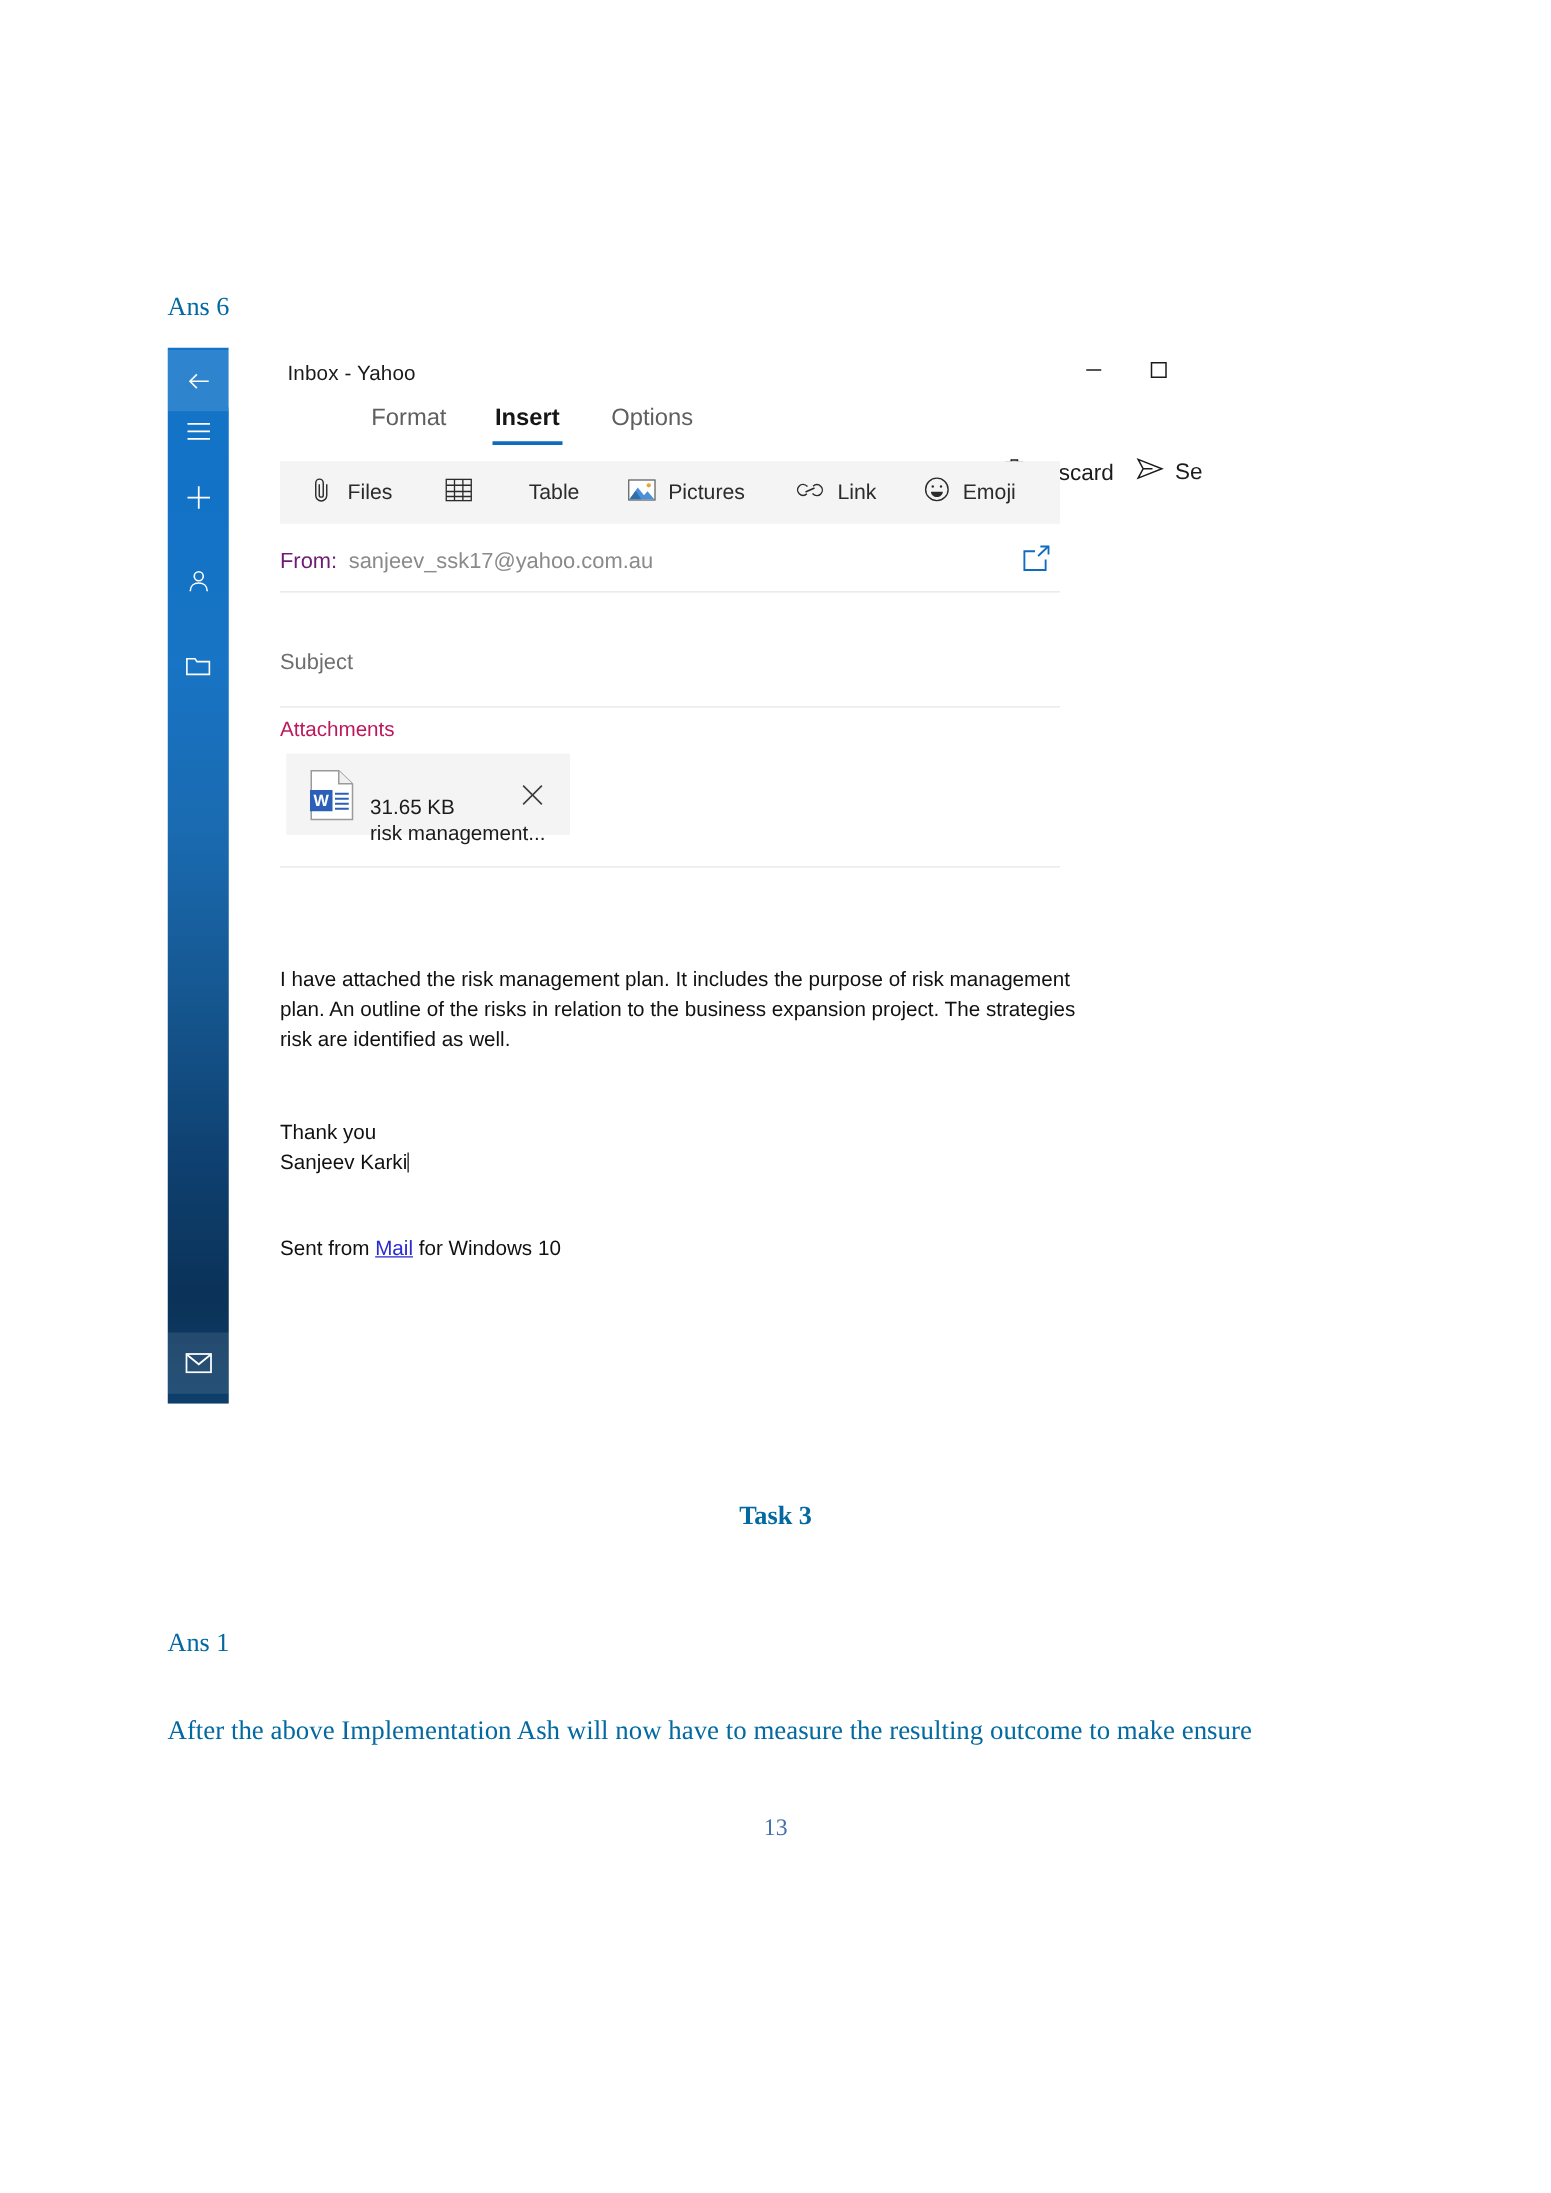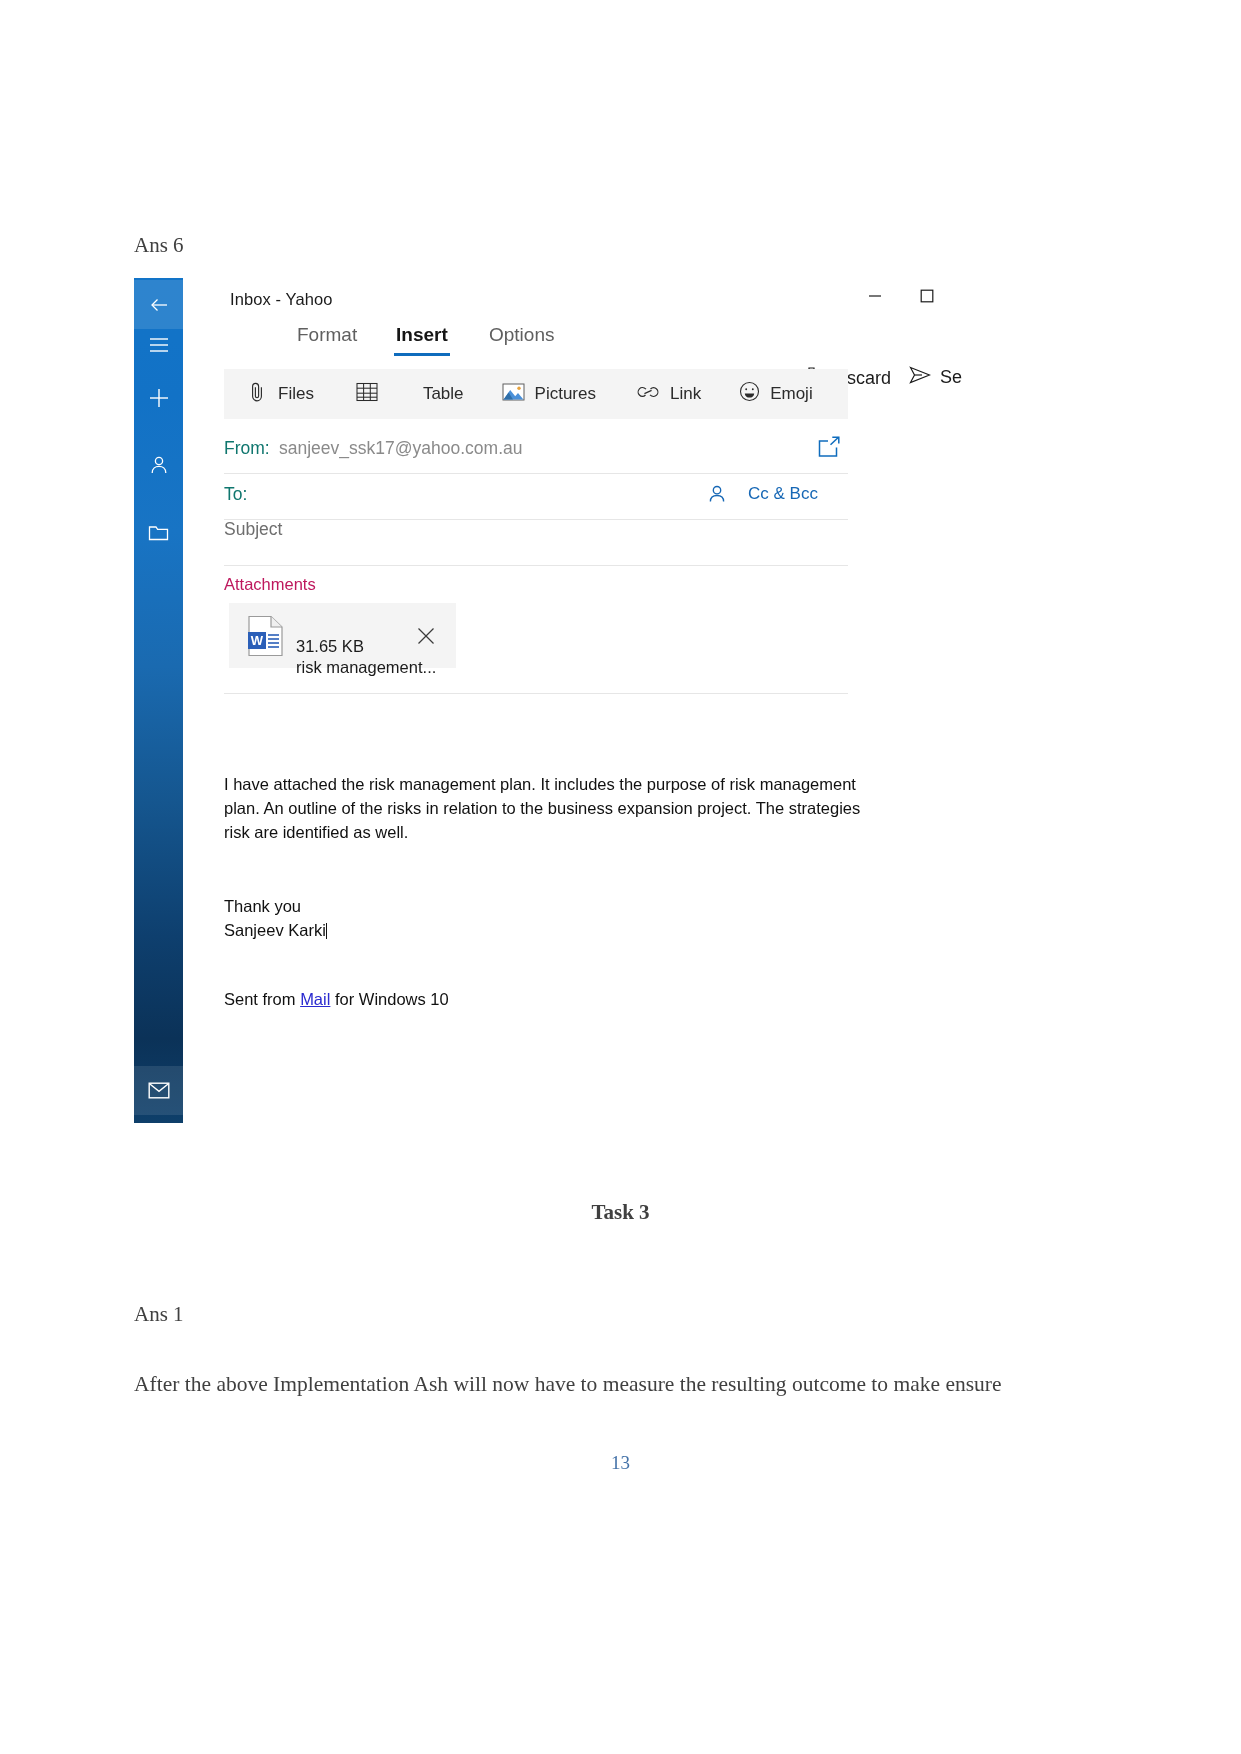--- a/index.html
+++ b/index.html
@@ -14,21 +14,21 @@
     position: relative;
     font-family: "Liberation Serif", serif;
     overflow: hidden;
   }
 
   
   .doc-text {
     position: absolute;
     font-family: "Liberation Serif", serif;
     font-size: 21px;
-    color: #404040;
+    color: #0369a1;
     white-space: nowrap;
   }
   #ans6-label { left: 134px; top: 233px; }
   #task3-heading {
     left: 0; right: 0; top: 1200px;
     text-align: center;
     font-weight: bold;
     font-size: 21px;
     white-space: nowrap;
   }
@@ -198,21 +198,21 @@
     height: 46px;
   }
   #row-from    { top: 149px; }
   #row-to      { top: 195px; }
   #row-subject { top: 241px; }
 
   .field-label {
     position: absolute;
     left: 0; top: 11px;
     font-size: 17.5px;
-    color: #0f766e;
+    color: #701a75;
   }
   .field-value {
     position: absolute;
     top: 11px;
     font-size: 17.5px;
     color: #8a8a8a;
   }
   #from-value { left: 55px; }
   #subject-placeholder { left: 0; top: 11px; font-size: 17.5px; color: #6e6e6e; }
 
@@ -497,30 +497,20 @@
     <span class="field-value" id="from-value">sanjeev_ssk17@yahoo.com.au</span>
     <span id="expand-icon">
       <svg width="26" height="24" viewBox="0 0 26 24" fill="none" stroke="#0f6cbd" stroke-width="1.5">
         <path d="M20.5 12.6 V21 H3.5 V6 H12"></path>
         <path d="M14.5 9.8 L22.5 2.2"></path>
         <path d="M16.3 2.2 H22.8 V8.5"></path>
       </svg>
     </span>
   </div>
 
-  <div class="field-row" id="row-to">
-    <span class="field-label">To:</span>
-    <span id="to-people-icon">
-      <svg width="22" height="22" viewBox="0 0 22 22" fill="none" stroke="#1667b5" stroke-width="1.35">
-        <circle cx="11" cy="7.2" r="3.7"></circle>
-        <path d="M4.4 18.6 C4.4 14.4 7.4 12.5 11 12.5 C14.6 12.5 17.6 14.4 17.6 18.6"></path>
-      </svg>
-    </span>
-    <span id="cc-bcc">Cc &amp; Bcc</span>
-  </div>
 
   <div class="field-row" id="row-subject">
     <span id="subject-placeholder">Subject</span>
   </div>
 
   <div id="attachments-label">Attachments</div>
 
   <div id="attachment-card">
     <span id="attachment-icon">
       <svg width="37" height="42" viewBox="0 0 37 42" fill="none">

